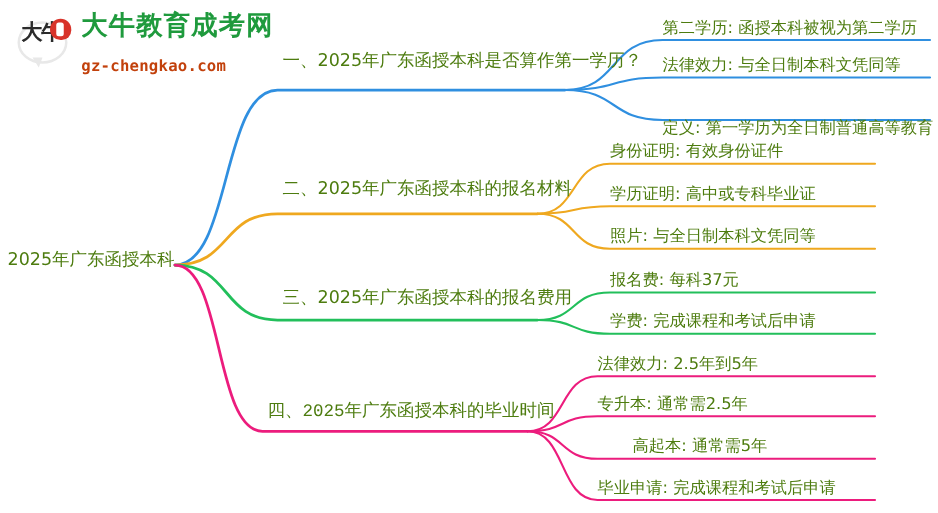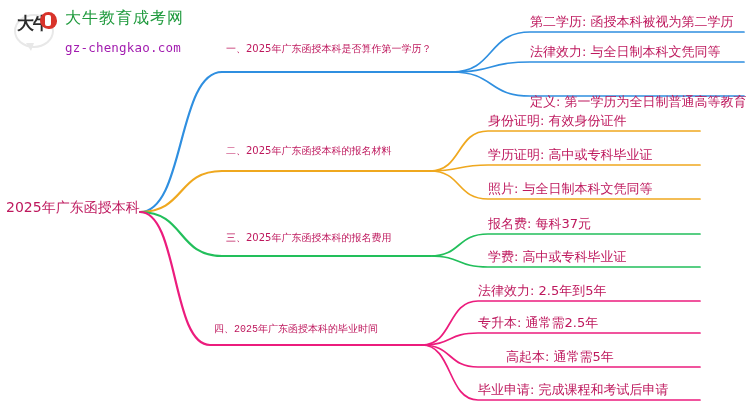--- a/index.html
+++ b/index.html
@@ -74,49 +74,49 @@
     left: 3px; top: 5px;
     font-size: 17px;
     font-weight: bold;
     letter-spacing: -1px;
     color: #2b2b2b;
     line-height: 13px;
     font-family: "DejaVu Sans", sans-serif;
   }
   .logo-text { display: flex; flex-direction: column; line-height: 1; }
   .logo-title {
-    font-size: 16px;
-    font-weight: normal;
+    font-size: 21px;
+    font-weight: bold;
     color: #1f9a3d;
     letter-spacing: 1px;
     font-family: "DejaVu Sans", sans-serif;
   }
   .logo-url {
     margin-top: 16px;
     font-size: 12.5px;
-    font-weight: normal;
-    color: #a21caf;
+    font-weight: bold;
+    color: #c2410c;
     letter-spacing: 0.2px;
     font-family: "DejaVu Sans Mono", monospace;
   }
 
   
   .node {
     position: absolute;
     white-space: nowrap;
     font-family: "DejaVu Sans", sans-serif;
-    color: #be185d;
+    color: #4d7c0f;
   }
   .root-node {
     font-size: 14px;
     left: 6px;
     top: 199px;
   }
   .branch-node {
-    font-size: 10px;
+    font-size: 14px;
     transform: translateY(-50%);
   }
   .leaf-node {
     font-size: 13px;
     transform: translateY(-50%);
   }
 </style>
 </head>
 <body>
 
@@ -159,19 +159,19 @@
 <div class="node leaf-node" style="left:530px; top:52px;">法律效力: 与全日制本科文凭同等</div>
 <div class="node leaf-node" style="left:530px; top:86px;margin-top:16px;">定义: 第一学历为全日制普通高等教育</div>
 
 <div class="node branch-node" style="left:226px; top:151px;">二、2025年广东函授本科的报名材料</div>
 <div class="node leaf-node" style="left:488px; top:121px;">身份证明: 有效身份证件</div>
 <div class="node leaf-node" style="left:488px; top:155px;">学历证明: 高中或专科毕业证</div>
 <div class="node leaf-node" style="left:488px; top:189px;">照片: 与全日制本科文凭同等</div>
 
 <div class="node branch-node" style="left:226px; top:238px;">三、2025年广东函授本科的报名费用</div>
 <div class="node leaf-node" style="left:488px; top:224px;">报名费: 每科37元</div>
-<div class="node leaf-node" style="left:488px; top:257px;">学费: 高中或专科毕业证</div>
+<div class="node leaf-node" style="left:488px; top:257px;">学费: 完成课程和考试后申请</div>
 
 <div class="node branch-node" style="left:214px; top:329px;font-family:Liberation Mono, monospace;">四、2025年广东函授本科的毕业时间</div>
 <div class="node leaf-node" style="left:478px; top:291px;">法律效力: 2.5年到5年</div>
 <div class="node leaf-node" style="left:478px; top:323px;">专升本: 通常需2.5年</div>
 <div class="node leaf-node" style="left:506px; top:357px;">高起本: 通常需5年</div>
 <div class="node leaf-node" style="left:478px; top:390px;">毕业申请: 完成课程和考试后申请</div>
 
 </body></html>

